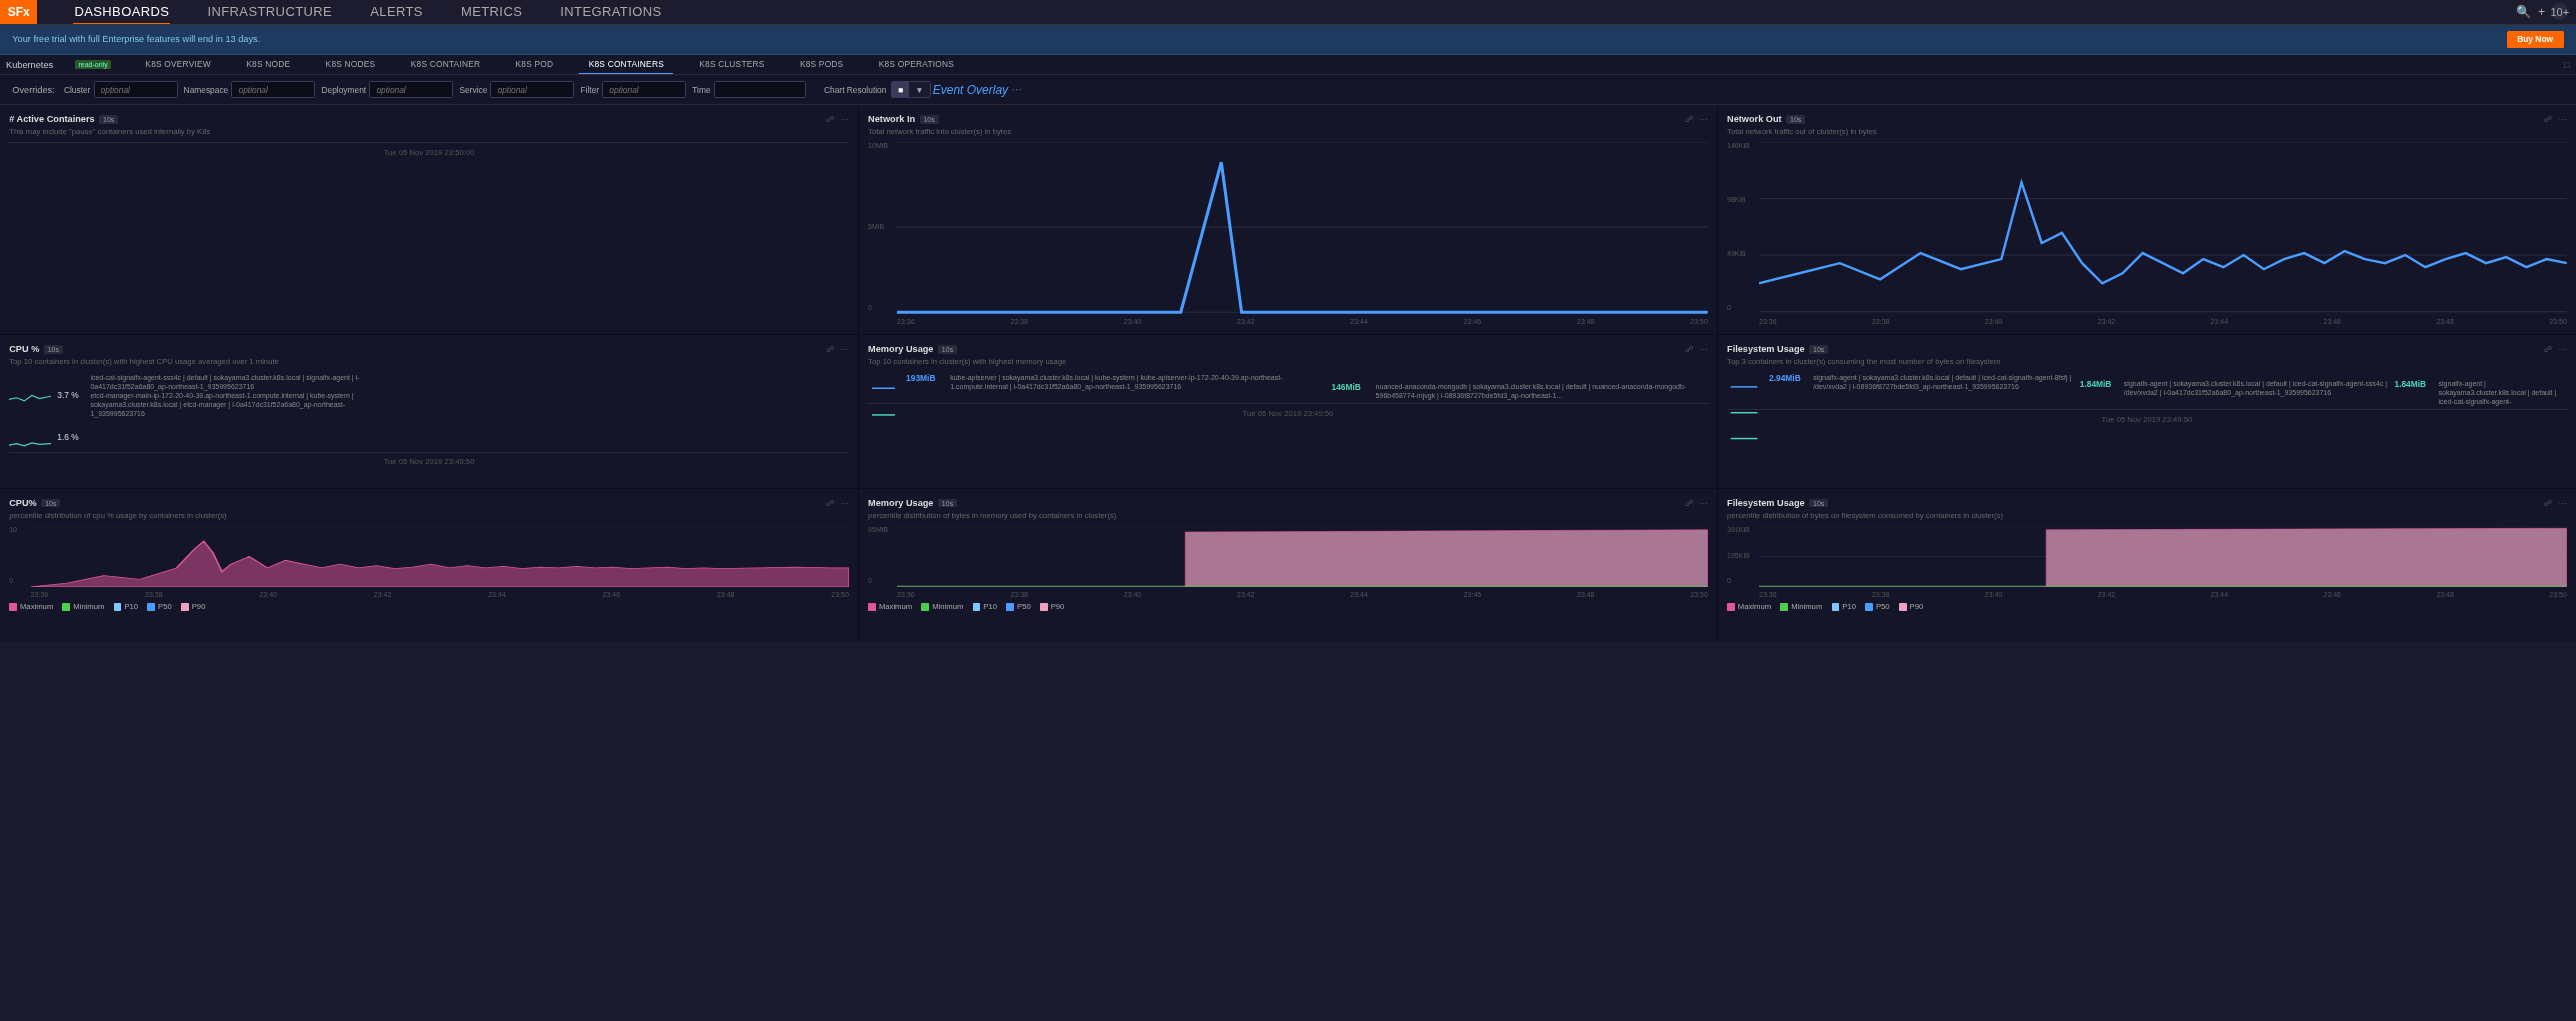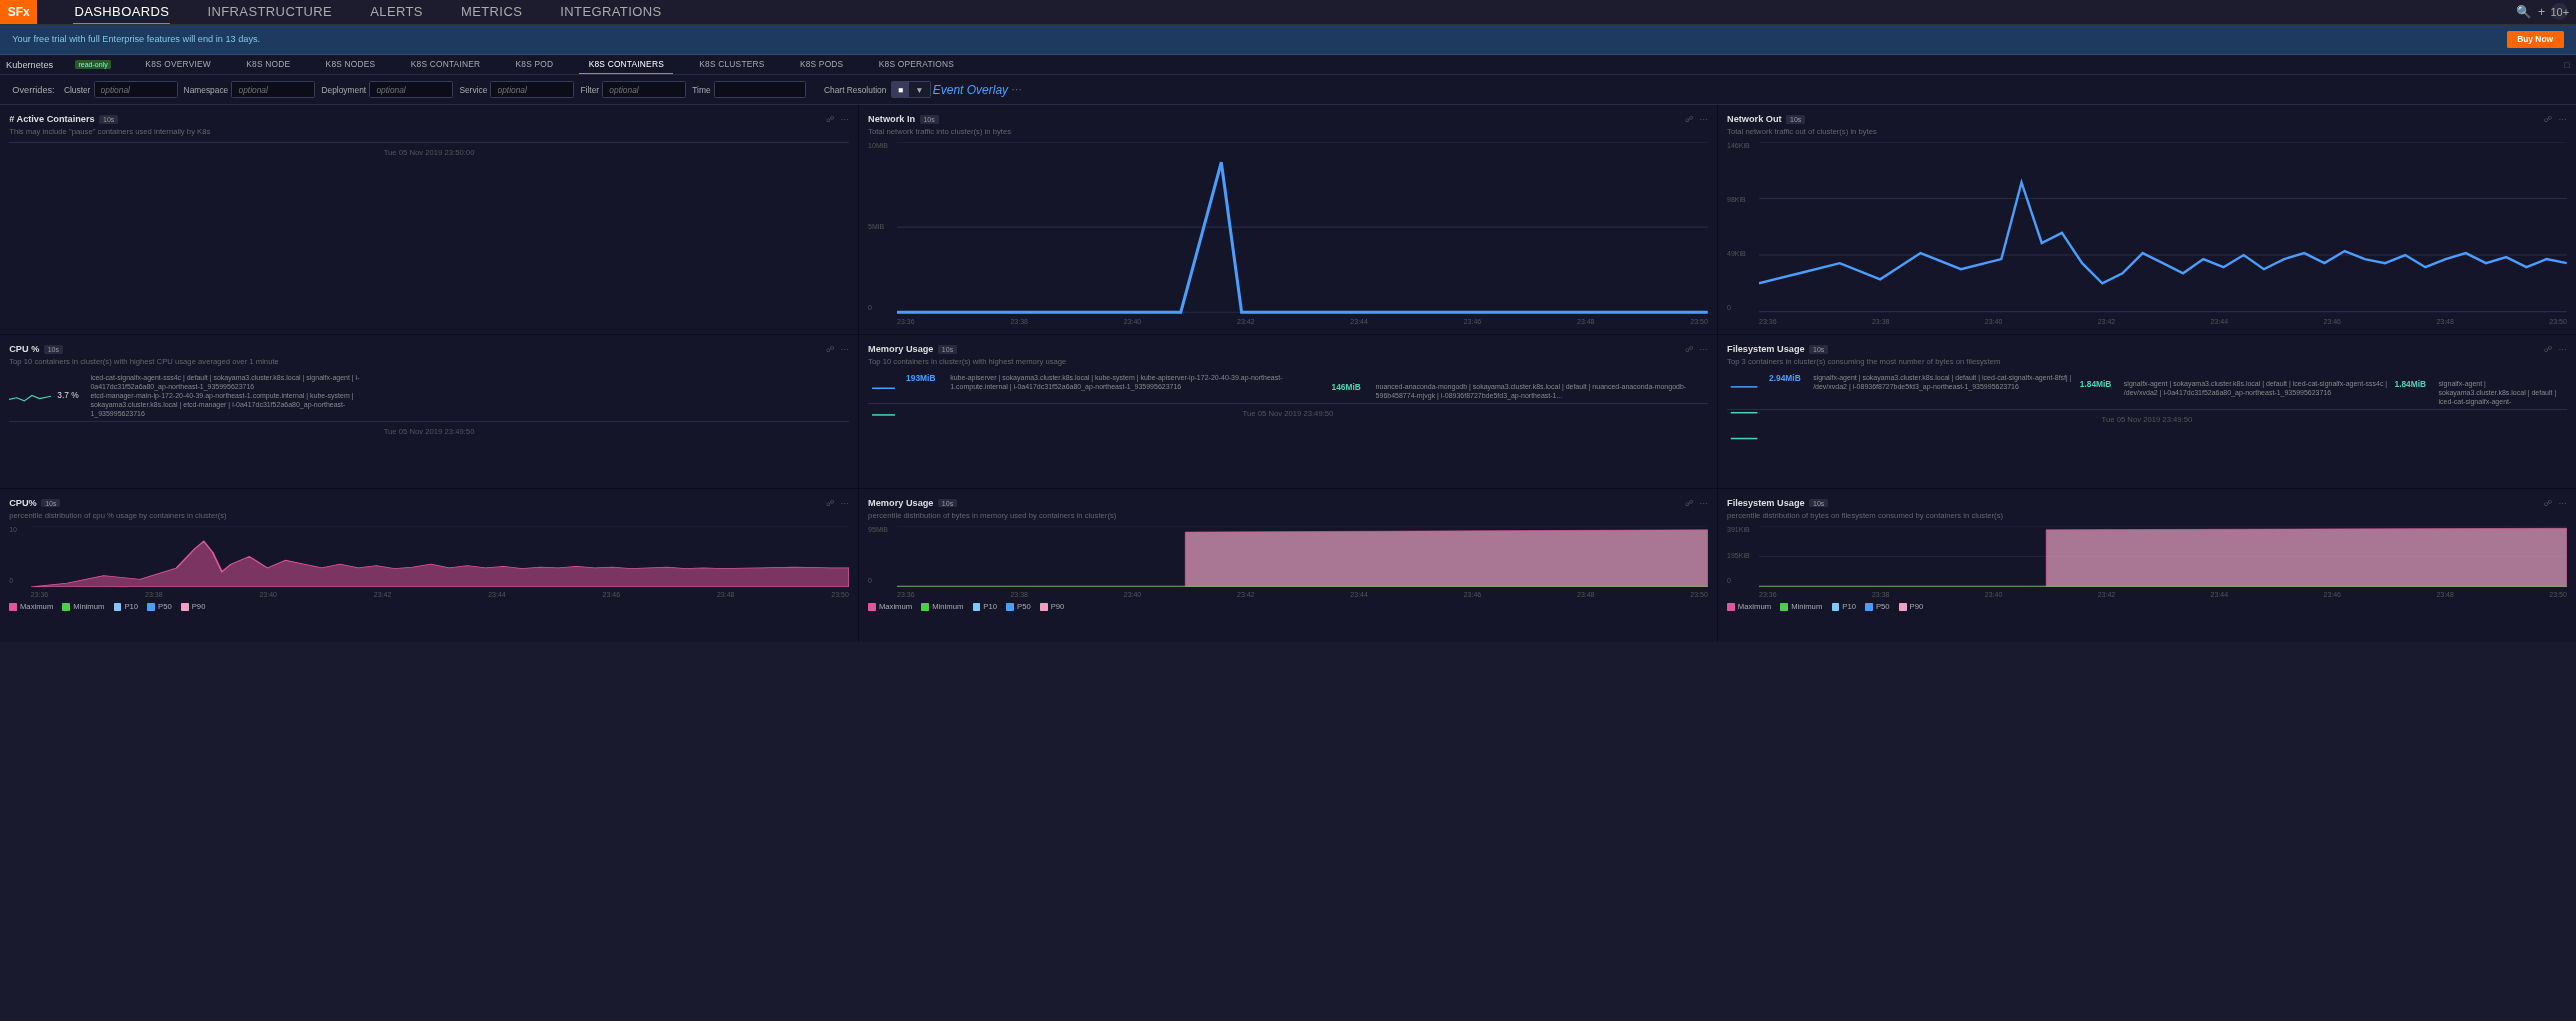--- a/index.html
+++ b/index.html
@@ -258,20 +258,26 @@
     </div>
     <div class="panel-subtitle">Top 10 containers in cluster(s) with highest CPU usage averaged over 1 minute</div>
     <div class="cpu-rows">
       <div class="cpu-row">
         <svg class="mini-chart" viewBox="0 0 55 30">
           <polyline points="0,20 10,18 20,22 30,15 40,19 55,16" fill="none" stroke="#4ad4b0" stroke-width="1.5"></polyline>
         </svg>
         <span class="cpu-val">3.7 %</span>
         <span class="cpu-desc" style="white-space:normal; font-size:7px; color:#888; line-height:1.3;">iced-cat-signalfx-agent-sss4c | default | sokayama3.cluster.k8s.local | signalfx-agent | i-0a417dc31f52a6a80_ap-northeast-1_935995623716<br>etcd-manager-main-ip-172-20-40-39.ap-northeast-1.compute.internal | kube-system | sokayama3.cluster.k8s.local | etcd-manager | i-0a417dc31f52a6a80_ap-northeast-1_935995623716</span>
       </div>
+      <div class="cpu-row" style="margin-top:6.1px;">
+        <svg class="mini-chart" viewBox="0 0 55 30">
+          <polyline points="0,25 10,23 20,26 30,22 40,24 55,23" fill="none" stroke="#4ad4b0" stroke-width="1.5"></polyline>
+        </svg>
+        <span class="cpu-val">1.6 %</span>
+      </div>
     </div>
     <div class="panel-footer">Tue 05 Nov 2019 23:49:50</div>
   </div>
 
   <div class="panel">
     <div class="panel-header">
       <span class="panel-title">Memory Usage</span>
       <span class="panel-badge">10s</span>
       <div class="panel-actions">
         <span>☍</span>

